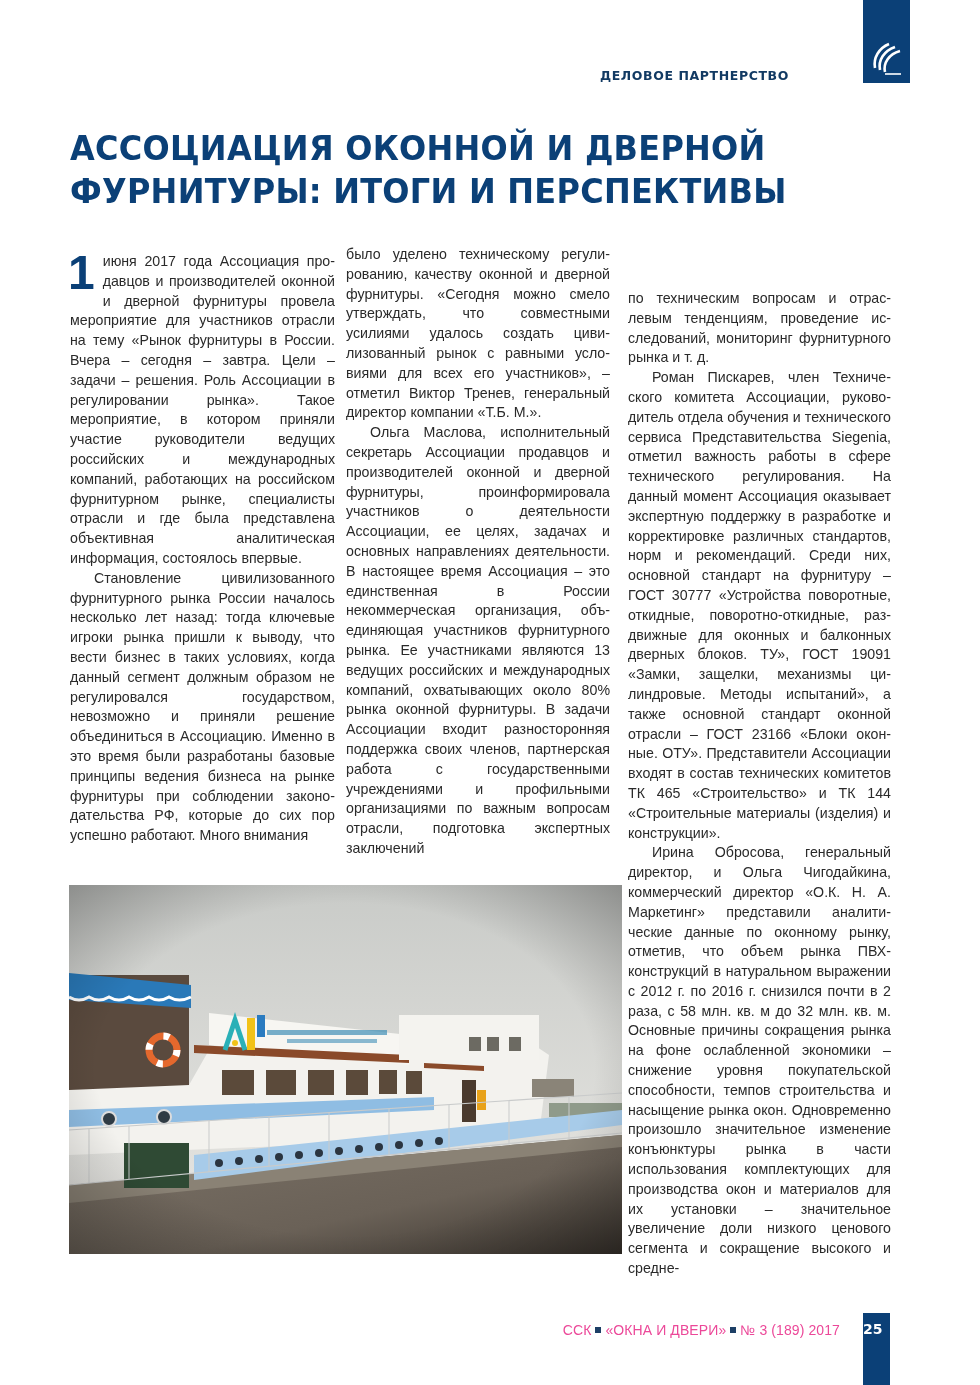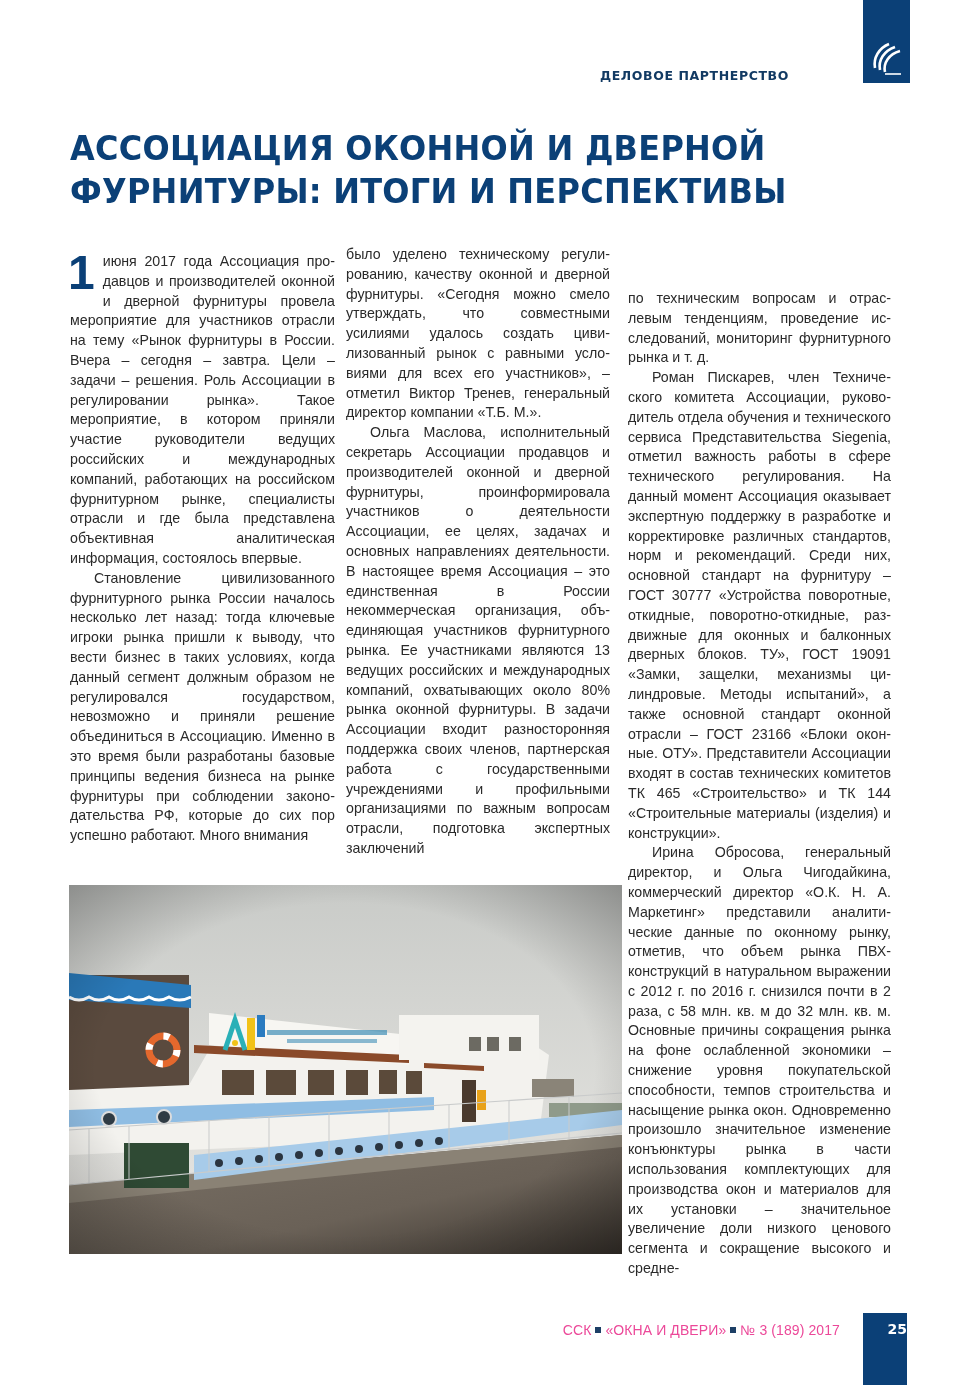--- a/index.html
+++ b/index.html
@@ -48,22 +48,22 @@
   }
 
   .footer-text {
     position: absolute; left: 560px; top: 1322px; width: 280px; text-align: right;
     font-family: "Liberation Sans", sans-serif; font-size: 14px; color: #ec4899;
     letter-spacing: 0.1px;
   }
   .footer-text .sq { display: inline-block; width: 6px; height: 6px; background: #1d3f66; margin: 0 4px 2px 4px; vertical-align: middle; }
 
   .page-tab {
-    position: absolute; left: 863px; top: 1313px; width: 44px; height: 72px;
-    background: #0b4077; color: #fff; text-align: right;
+    position: absolute; left: 863px; top: 1313px; width: 27px; height: 72px;
+    background: #0b4077; color: #fff; text-align: left;
     font-family: "DejaVu Sans", sans-serif; font-weight: bold; font-size: 14px;
     padding-top: 8px;
   }
 </style>
 </head>
 <body>
 
 <div class="top-tab">
   <svg width="32" height="42" viewBox="0 0 32 42">
     <path d="M4 32 C 2 22, 8 12, 18 8" stroke="#ffffff" stroke-width="2.6" fill="none"></path>

